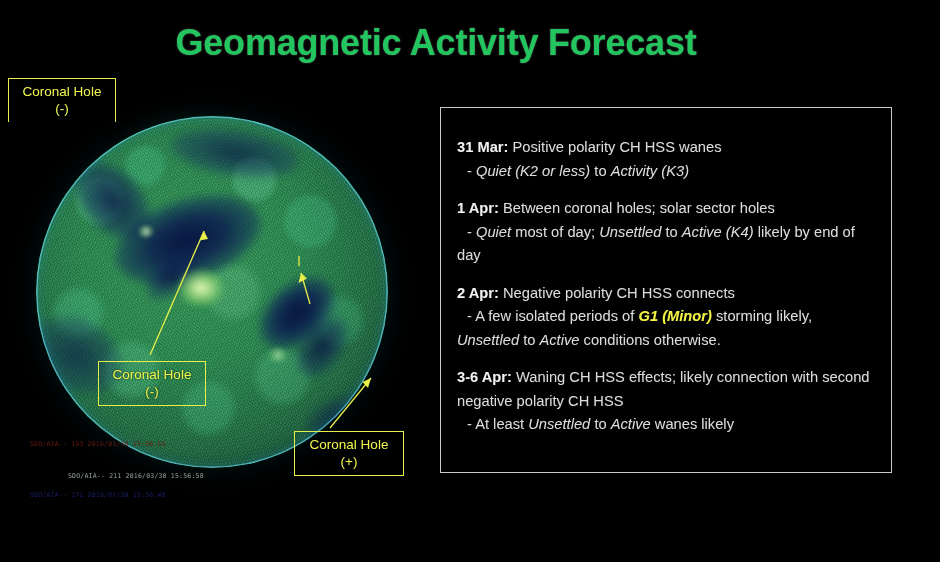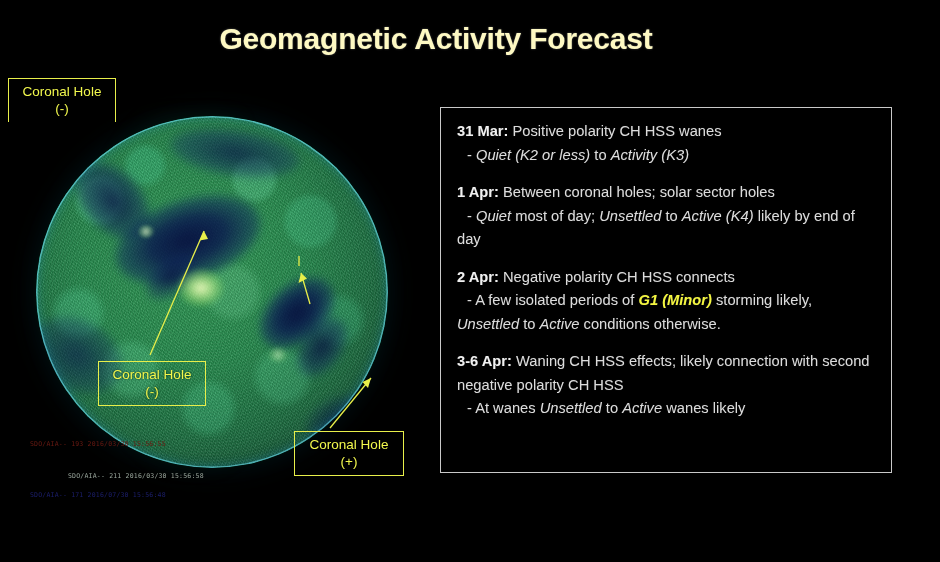--- a/index.html
+++ b/index.html
@@ -19,23 +19,23 @@
     background: #000000;
   }
 
   
   #slide-title {
     position: absolute;
     left: 0;
     top: 22px;
     width: 872px;
     text-align: center;
-    font-size: 30px;
+    font-size: 36px;
     font-weight: bold;
-    color: #fef9c3;
+    color: #22c55e;
     letter-spacing: -0.2px;
     text-shadow: 0 0 2px rgba(255,255,255,0.35);
   }
 
   
   #sun-figure {
     position: absolute;
     left: 8px;
     top: 78px;
     width: 420px;
@@ -315,21 +315,21 @@
 
   
   #forecast-panel {
     position: absolute;
     left: 440px;
     top: 107px;
     width: 452px;
     height: 366px;
     border: 1px solid #c9c9c9;
     background: #000000;
-    padding: 12px 14px 10px 16px;
+    padding: 28px 14px 10px 16px;
   }
 
   .fc-block { margin-bottom: 14px; }
   .fc-block:last-child { margin-bottom: 12px; }
 
   .fc-line {
     color: #dcdcdc;
     font-size: 14.7px;
     line-height: 23.5px;
     text-shadow: 0 0 1px rgba(255,255,255,0.18);
@@ -420,18 +420,18 @@
         <div class="fc-block">
           <div class="fc-line"><span class="fc-date">1 Apr:</span><span> Between coronal holes; solar sector holes</span></div>
           <div class="fc-line indent"><span> - </span><span class="em">Quiet</span><span> most of day; </span><span class="em">Unsettled</span><span> to </span><span class="em">Active (K4)</span><span> likely by end of day</span></div>
         </div>
         <div class="fc-block">
           <div class="fc-line"><span class="fc-date">2 Apr:</span><span> Negative polarity CH HSS connects</span></div>
           <div class="fc-line indent"><span> - A few isolated periods of </span><span class="g1">G1 (Minor)</span><span> storming likely, </span><span class="em">Unsettled</span><span> to </span><span class="em">Active</span><span> conditions otherwise.</span></div>
         </div>
         <div class="fc-block">
           <div class="fc-line"><span class="fc-date">3-6 Apr:</span><span> Waning CH HSS effects; likely connection with second negative polarity CH HSS</span></div>
-          <div class="fc-line indent"><span> - At wanes </span><span class="em">Unsettled</span><span> to </span><span class="em">Active</span><span> wanes likely</span></div>
+          <div class="fc-line indent"><span> - At least </span><span class="em">Unsettled</span><span> to </span><span class="em">Active</span><span> wanes likely</span></div>
         </div>
       </div>
   </div>
 
 </div>
 
 </body></html>

